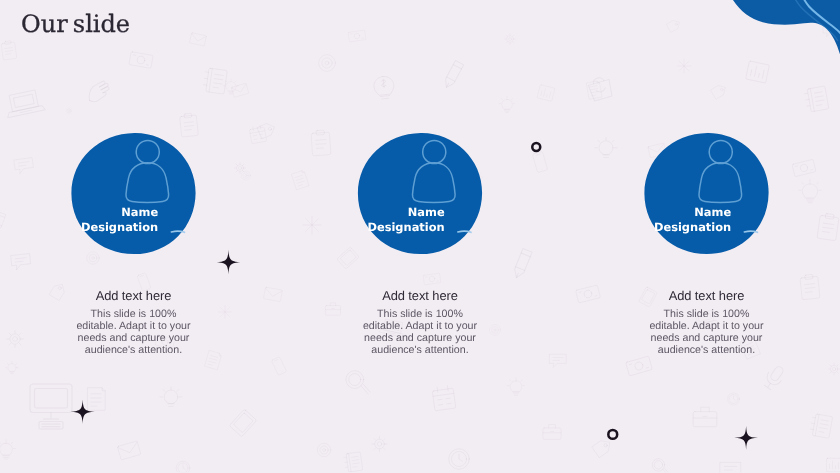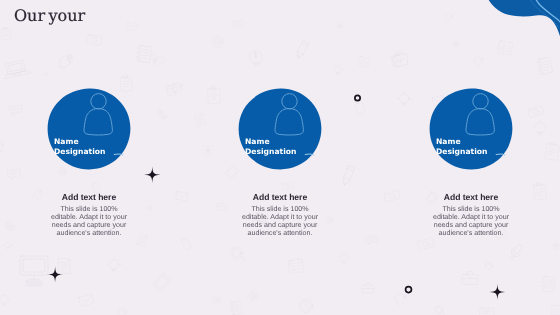--- a/index.html
+++ b/index.html
@@ -16,23 +16,23 @@
   .layer.doodles{opacity:1;}
 
   .title{position:absolute;left:14px;top:6px;
          font-family:"DejaVu Serif",serif;font-weight:400;font-size:16px;
          color:#2b2733;-webkit-text-stroke:0.2px #2b2733;white-space:nowrap;word-spacing:-1.6px;}
 
   .card{position:absolute;}
   .avatar{position:absolute;left:0;top:0;width:84px;height:82px;}
   .avatar-label{position:absolute;left:7px;top:49px;color:#ffffff;
                 font-weight:700;font-size:7.6px;line-height:9.6px;
-                font-family:"DejaVu Sans",sans-serif;letter-spacing:0;}
+                font-family:"DejaVu Sans",sans-serif;letter-spacing:0;text-align:right;}
   .cap{position:absolute;width:82px;text-align:center;}
-  .cap h3{margin:0;font-weight:700;font-size:8.6px;line-height:10px;color:#2e2a36;
+  .cap h3{margin:0;font-weight:400;font-size:8.6px;line-height:10px;color:#2e2a36;
           letter-spacing:-.05px;}
   .cap p{margin:3px 0 10px 0;font-weight:400;font-size:7.1px;line-height:8.05px;
          color:#5b5663;}
 </style>
 </head>
 <body>
 
 <div class="slide">
 
   <svg class="layer doodles" viewBox="0 0 560 315" width="560" height="315" aria-hidden="true">
@@ -279,21 +279,21 @@
              C547,15.4 542.5,14.6 536,15.5 C527,16.8 517.5,17 508.5,14.8
              C500,12.7 493,7 488,-1 Z" fill="#0c5ba5"></path>
     <g clip-path="url(#swooshClip)">
       <path d="M534,-4 C535.6,-1.5 536.8,1.5 539.5,4.5 C543.2,8.6 549.5,13.2 555.5,17.8
                C559,20.5 561.6,23.2 563,26" fill="none" stroke="#74b7e8" stroke-width="1.3" stroke-linecap="round"></path>
       <path d="M528,-4 C529.6,-1.5 531.3,1.8 534,4.8 C537.8,9 544.3,13.8 550.3,18.5
                C554,21.4 556.8,24 558.4,27" fill="none" stroke="#3281c2" stroke-width="1.0" stroke-linecap="round" opacity=".6"></path>
     </g>
   </svg>
 
-  <div class="title">Our your</div>
+  <div class="title">Our slide</div>
 
   <div class="layer" id="cards">
     <div class="card" style="left: 47px; top: 88px;">
       <div class="avatar">
         <svg viewBox="0 0 84 82" width="84" height="82">
           <path class="blobpath" d="M42.6,0.6 C64,0.2 83.6,17.4 83.4,40.6 C83.2,63 66.2,81.4 42.2,81.4 C19.6,81.4 0.6,64.6 0.6,41 C0.6,17.8 19.4,1 42.6,0.6 Z" fill="#065ca8"></path>
           <g fill="none" stroke="#5e9fd4" stroke-width="1">
             <circle cx="51.5" cy="13.3" r="7.7"></circle>
             <path d="M51.4,20.5 C58.2,20.5 62.4,24.6 63.7,30.6 C64.6,34.7 65.2,38.8 65.4,41.6 C65.6,44.3 64.3,45.8 61.4,46.3 C57.8,46.9 54.5,47.0 51.2,47.0 C47.9,47.0 44.5,46.9 41.0,46.3 C38.1,45.8 36.8,44.3 37.0,41.6 C37.2,38.8 37.8,34.7 38.7,30.6 C40.0,24.6 44.6,20.5 51.4,20.5 Z"></path>
           </g>

